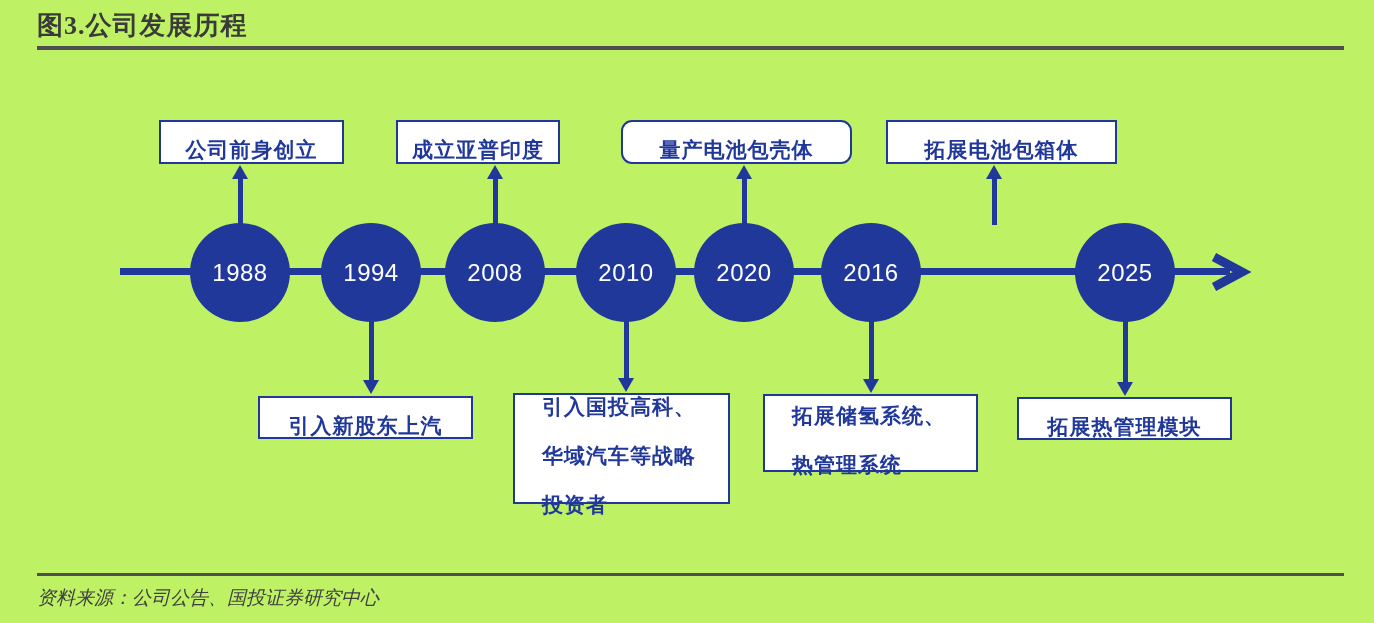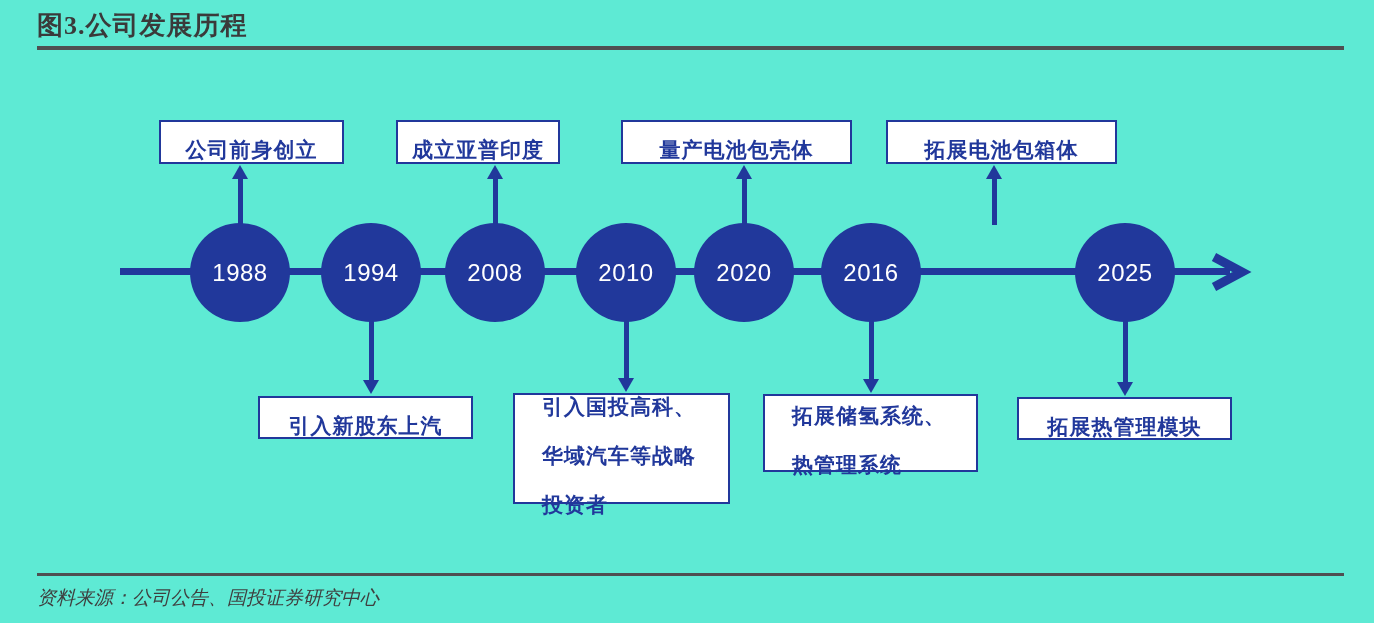--- a/index.html
+++ b/index.html
@@ -1,20 +1,20 @@
 <!DOCTYPE html>
 <html><head>
 <meta charset="utf-8">
 <style>
   html, body { margin: 0; padding: 0; background: #ffffff; }
   .figure {
     position: relative;
     width: 1374px;
     height: 623px;
-    background: #5eead4;
+    background: #bef264;
     font-family: "Liberation Serif", serif;
     overflow: hidden;
   }
   .title {
     position: absolute;
     left: 37px; top: 8px;
     font-size: 26px;
     font-weight: bold;
     color: #3a3a3a;
     letter-spacing: 1px;
@@ -158,21 +158,21 @@
   <div class="circle" style="left:1075px;">
     <span class="year">2025</span>
   </div>
 
   <div class="box" style="left:159px; top:120px; width:185px; height:44px;">
     <span class="ln">公司前身创立</span>
   </div>
   <div class="box" style="left:396px; top:120px; width:164px; height:44px;">
     <span class="ln">成立亚普印度</span>
   </div>
-  <div class="box" style="left:621px; top:120px; width:231px; height:44px;">
+  <div class="box" style="left:621px; top:120px; width:231px; height:44px;border-radius:11px;">
     <span class="ln">量产电池包壳体</span>
   </div>
   <div class="box" style="left:886px; top:120px; width:231px; height:44px;">
     <span class="ln">拓展电池包箱体</span>
   </div>
 
   <div class="box" style="left:258px; top:396px; width:215px; height:43px;">
     <span class="ln">引入新股东上汽</span>
   </div>
   <div class="box multiline" style="left:513px; top:393px; width:217px; height:111px;">

